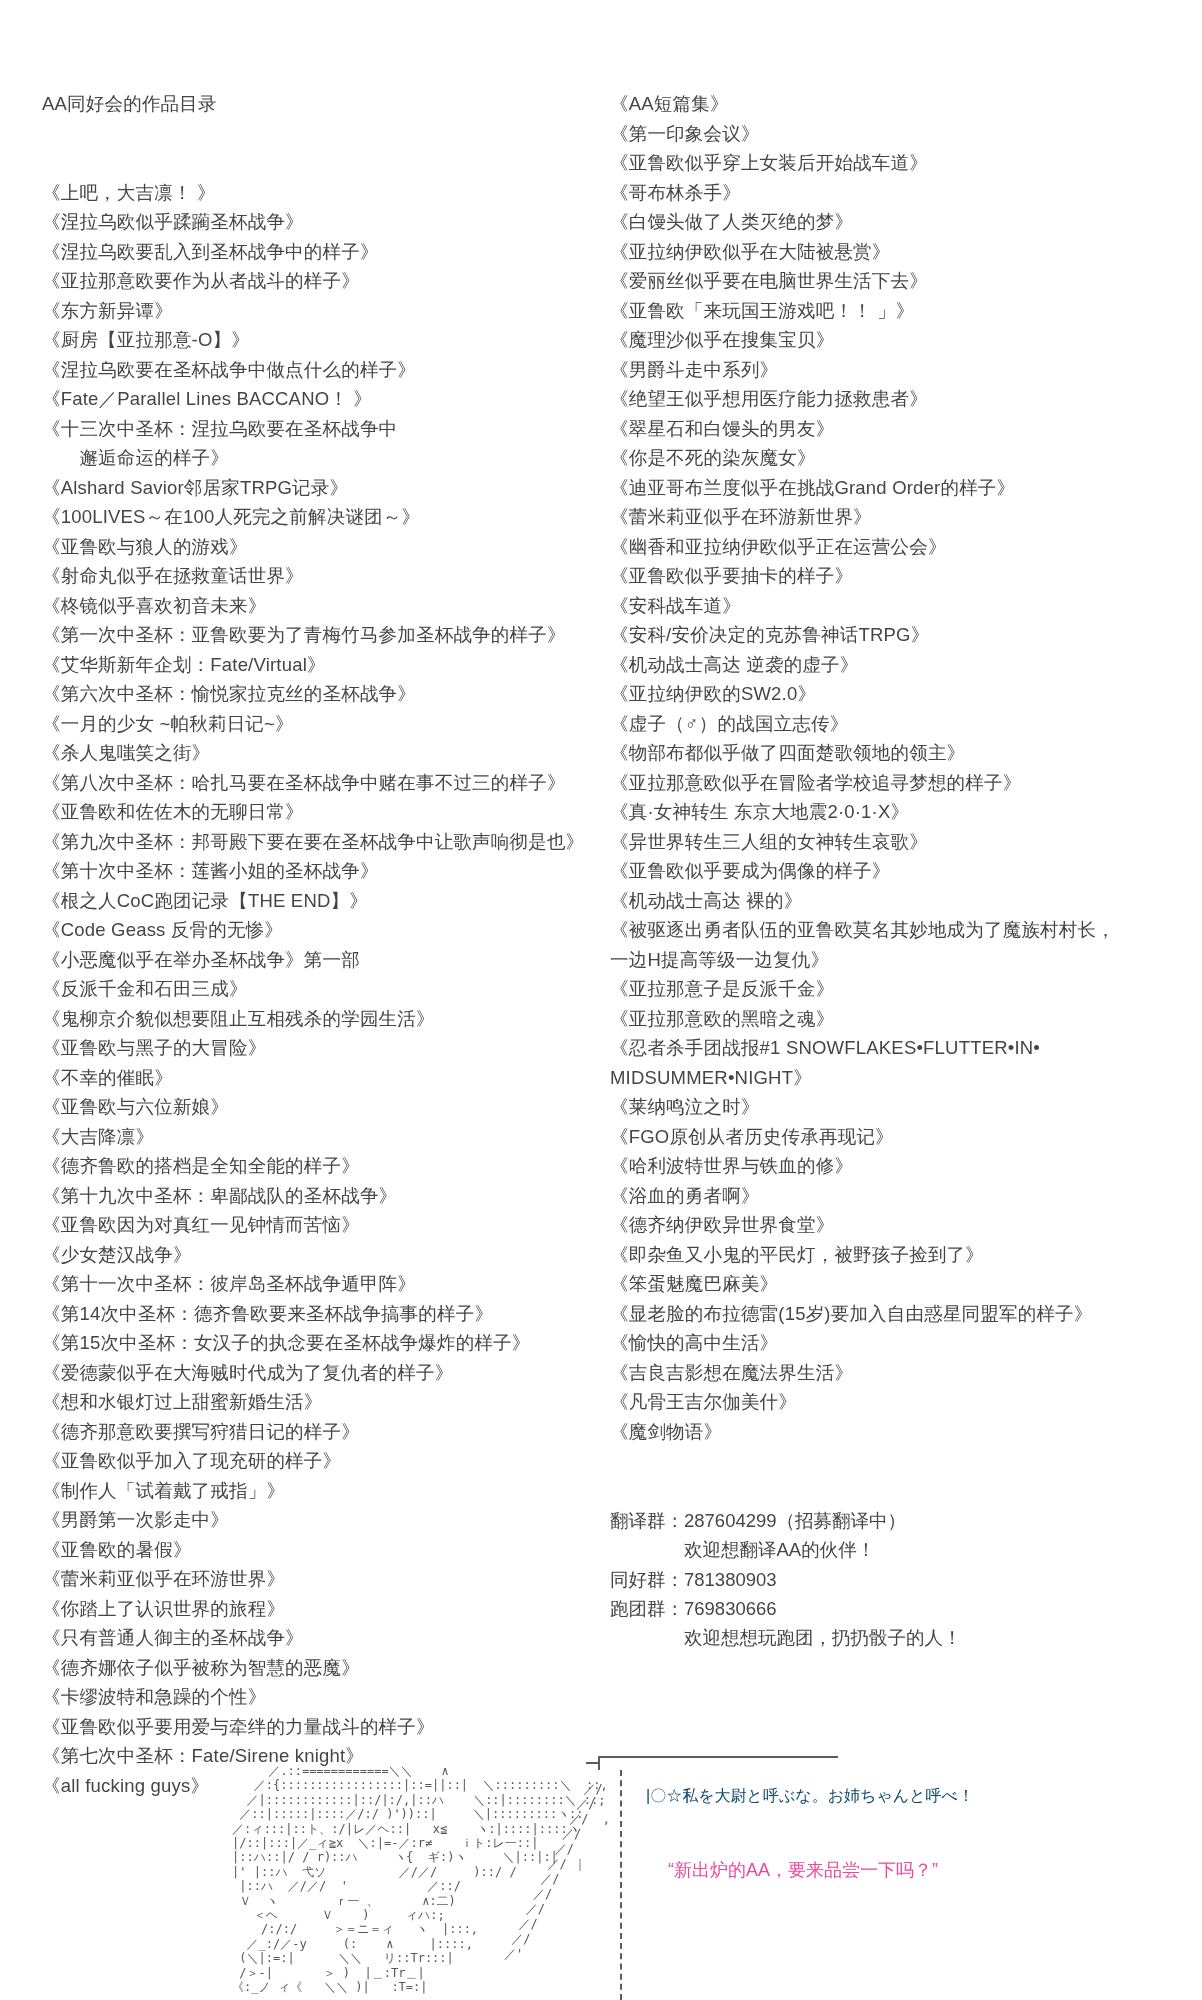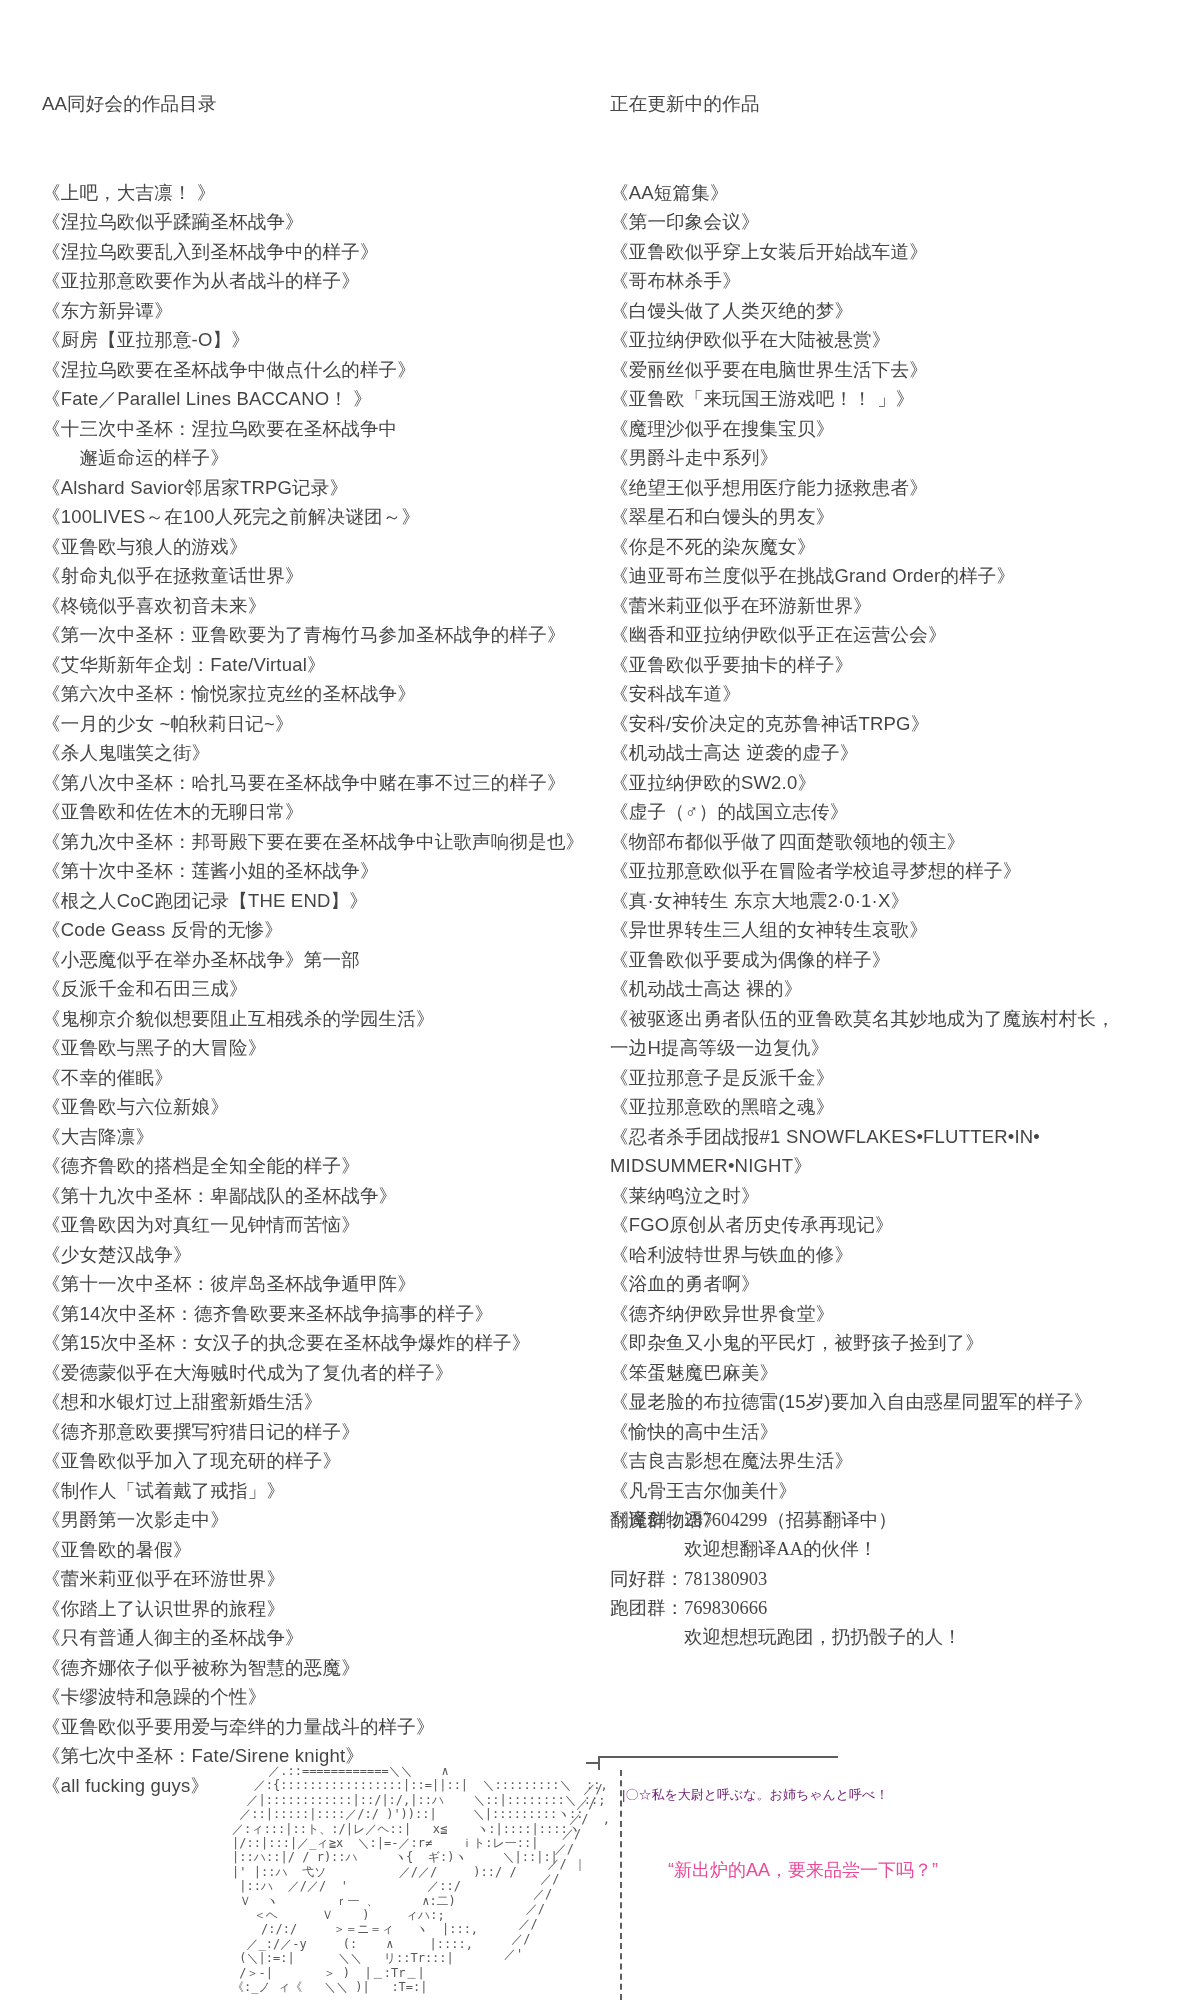--- a/index.html
+++ b/index.html
@@ -16,39 +16,39 @@
     font-size:18.5px;
     line-height:29.5px;
     white-space:pre;
     letter-spacing:0.2px;
   }
   #left-col{left:42px;top:30px;width:560px;}
   #right-col{left:610px;top:30px;width:592px;}
   .line{white-space:pre;}
   #contact{
     position:absolute;left:610px;top:1506px;
-    font-size:18.5px;line-height:29.3px;white-space:pre;font-family:Liberation Serif, serif;
+    font-size:18.5px;line-height:29.3px;white-space:pre;
   }
   #contact .c-note{padding-left:74px;}
   
   .sign-topline{
     position:absolute;left:598px;top:1756px;width:238px;height:12px;
     border-top:2px solid #5d5d5d;border-left:2px solid #5d5d5d;
   }
   .sign-tick{
     position:absolute;left:586px;top:1762px;width:12px;height:0;
     border-top:2px solid #5d5d5d;
   }
   .sign-pole{
     position:absolute;left:620px;top:1770px;height:230px;width:0;
     border-left:2px dashed #5d5d5d;
   }
   #sign-caption{
-    position:absolute;left:622px;top:1786px;
-    font-size:13px;color:#701a75;white-space:pre;
+    position:absolute;left:646px;top:1786px;
+    font-size:16px;color:#0c4a6e;white-space:pre;
   }
   #quote{
     position:absolute;left:668px;top:1858px;
     font-size:18px;color:#ec4899;white-space:pre;
   }
   pre.aa{
     position:absolute;margin:0;
     font-family:"DejaVu Sans Mono",monospace;
     color:#565656;
   }
@@ -59,21 +59,20 @@
 <body>
 
 <div id="page">
 
   <div id="left-col" class="col">
     <div>AA同好会的作品目录</div>
     <div><div class="line">《上吧，大吉凛！ 》</div><div class="line">《涅拉乌欧似乎蹂躏圣杯战争》</div><div class="line">《涅拉乌欧要乱入到圣杯战争中的样子》</div><div class="line">《亚拉那意欧要作为从者战斗的样子》</div><div class="line">《东方新异谭》</div><div class="line">《厨房【亚拉那意-O】》</div><div class="line">《涅拉乌欧要在圣杯战争中做点什么的样子》</div><div class="line">《Fate／Parallel Lines BACCANO！ 》</div><div class="line">《十三次中圣杯：涅拉乌欧要在圣杯战争中</div><div class="line">　　邂逅命运的样子》</div><div class="line">《Alshard Savior邻居家TRPG记录》</div><div class="line">《100LIVES～在100人死完之前解决谜团～》</div><div class="line">《亚鲁欧与狼人的游戏》</div><div class="line">《射命丸似乎在拯救童话世界》</div><div class="line">《柊镜似乎喜欢初音未来》</div><div class="line">《第一次中圣杯：亚鲁欧要为了青梅竹马参加圣杯战争的样子》</div><div class="line">《艾华斯新年企划：Fate/Virtual》</div><div class="line">《第六次中圣杯：愉悦家拉克丝的圣杯战争》</div><div class="line">《一月的少女 ~帕秋莉日记~》</div><div class="line">《杀人鬼嗤笑之街》</div><div class="line">《第八次中圣杯：哈扎马要在圣杯战争中赌在事不过三的样子》</div><div class="line">《亚鲁欧和佐佐木的无聊日常》</div><div class="line">《第九次中圣杯：邦哥殿下要在要在圣杯战争中让歌声响彻是也》</div><div class="line">《第十次中圣杯：莲酱小姐的圣杯战争》</div><div class="line">《根之人CoC跑团记录【THE END】》</div><div class="line">《Code Geass 反骨的无惨》</div><div class="line">《小恶魔似乎在举办圣杯战争》第一部</div><div class="line">《反派千金和石田三成》</div><div class="line">《鬼柳京介貌似想要阻止互相残杀的学园生活》</div><div class="line">《亚鲁欧与黑子的大冒险》</div><div class="line">《不幸的催眠》</div><div class="line">《亚鲁欧与六位新娘》</div><div class="line">《大吉降凛》</div><div class="line">《德齐鲁欧的搭档是全知全能的样子》</div><div class="line">《第十九次中圣杯：卑鄙战队的圣杯战争》</div><div class="line">《亚鲁欧因为对真红一见钟情而苦恼》</div><div class="line">《少女楚汉战争》</div><div class="line">《第十一次中圣杯：彼岸岛圣杯战争遁甲阵》</div><div class="line">《第14次中圣杯：德齐鲁欧要来圣杯战争搞事的样子》</div><div class="line">《第15次中圣杯：女汉子的执念要在圣杯战争爆炸的样子》</div><div class="line">《爱德蒙似乎在大海贼时代成为了复仇者的样子》</div><div class="line">《想和水银灯过上甜蜜新婚生活》</div><div class="line">《德齐那意欧要撰写狩猎日记的样子》</div><div class="line">《亚鲁欧似乎加入了现充研的样子》</div><div class="line">《制作人「试着戴了戒指」》</div><div class="line">《男爵第一次影走中》</div><div class="line">《亚鲁欧的暑假》</div><div class="line">《蕾米莉亚似乎在环游世界》</div><div class="line">《你踏上了认识世界的旅程》</div><div class="line">《只有普通人御主的圣杯战争》</div><div class="line">《德齐娜依子似乎被称为智慧的恶魔》</div><div class="line">《卡缪波特和急躁的个性》</div><div class="line">《亚鲁欧似乎要用爱与牵绊的力量战斗的样子》</div><div class="line">《第七次中圣杯：Fate/Sirene knight》</div><div class="line">《all fucking guys》</div></div>
   </div>
 
   <div id="right-col" class="col">
-    <div>正在更新中的作品</div>
     <div><div class="line">《AA短篇集》</div><div class="line">《第一印象会议》</div><div class="line">《亚鲁欧似乎穿上女装后开始战车道》</div><div class="line">《哥布林杀手》</div><div class="line">《白馒头做了人类灭绝的梦》</div><div class="line">《亚拉纳伊欧似乎在大陆被悬赏》</div><div class="line">《爱丽丝似乎要在电脑世界生活下去》</div><div class="line">《亚鲁欧「来玩国王游戏吧！！ 」》</div><div class="line">《魔理沙似乎在搜集宝贝》</div><div class="line">《男爵斗走中系列》</div><div class="line">《绝望王似乎想用医疗能力拯救患者》</div><div class="line">《翠星石和白馒头的男友》</div><div class="line">《你是不死的染灰魔女》</div><div class="line">《迪亚哥布兰度似乎在挑战Grand Order的样子》</div><div class="line">《蕾米莉亚似乎在环游新世界》</div><div class="line">《幽香和亚拉纳伊欧似乎正在运营公会》</div><div class="line">《亚鲁欧似乎要抽卡的样子》</div><div class="line">《安科战车道》</div><div class="line">《安科/安价决定的克苏鲁神话TRPG》</div><div class="line">《机动战士高达 逆袭的虚子》</div><div class="line">《亚拉纳伊欧的SW2.0》</div><div class="line">《虚子（♂）的战国立志传》</div><div class="line">《物部布都似乎做了四面楚歌领地的领主》</div><div class="line">《亚拉那意欧似乎在冒险者学校追寻梦想的样子》</div><div class="line">《真·女神转生 东京大地震2·0·1·X》</div><div class="line">《异世界转生三人组的女神转生哀歌》</div><div class="line">《亚鲁欧似乎要成为偶像的样子》</div><div class="line">《机动战士高达 裸的》</div><div class="line">《被驱逐出勇者队伍的亚鲁欧莫名其妙地成为了魔族村村长，</div><div class="line">一边H提高等级一边复仇》</div><div class="line">《亚拉那意子是反派千金》</div><div class="line">《亚拉那意欧的黑暗之魂》</div><div class="line">《忍者杀手团战报#1 SNOWFLAKES•FLUTTER•IN•</div><div class="line">MIDSUMMER•NIGHT》</div><div class="line">《莱纳鸣泣之时》</div><div class="line">《FGO原创从者历史传承再现记》</div><div class="line">《哈利波特世界与铁血的修》</div><div class="line">《浴血的勇者啊》</div><div class="line">《德齐纳伊欧异世界食堂》</div><div class="line">《即杂鱼又小鬼的平民灯，被野孩子捡到了》</div><div class="line">《笨蛋魅魔巴麻美》</div><div class="line">《显老脸的布拉德雷(15岁)要加入自由惑星同盟军的样子》</div><div class="line">《愉快的高中生活》</div><div class="line">《吉良吉影想在魔法界生活》</div><div class="line">《凡骨王吉尔伽美什》</div><div class="line">《魔剑物语》</div></div>
   </div>
 
   <div id="contact"><div class="c-label">翻译群：287604299（招募翻译中）</div><div class="c-note">欢迎想翻译AA的伙伴！</div><div class="c-label">同好群：781380903</div><div class="c-label">跑团群：769830666</div><div class="c-note">欢迎想想玩跑团，扔扔骰子的人！</div></div>
 
   <pre id="aa-face" class="aa">          ／.::============＼＼    ∧
         ／:{:::::::::::::::::|::=||::|  ＼:::::::::＼  ::,
        ／|::::::::::::|::/|:/,|::ハ    ＼::|::::::::＼ ::;
       ／::|:::::|::::／/:/ )'))::|     ＼|:::::::::ヽ::
      ／:ィ:::|::ト、:/|レ／ヘ::|   x≦    ヽ:|::::|::::ヽ

